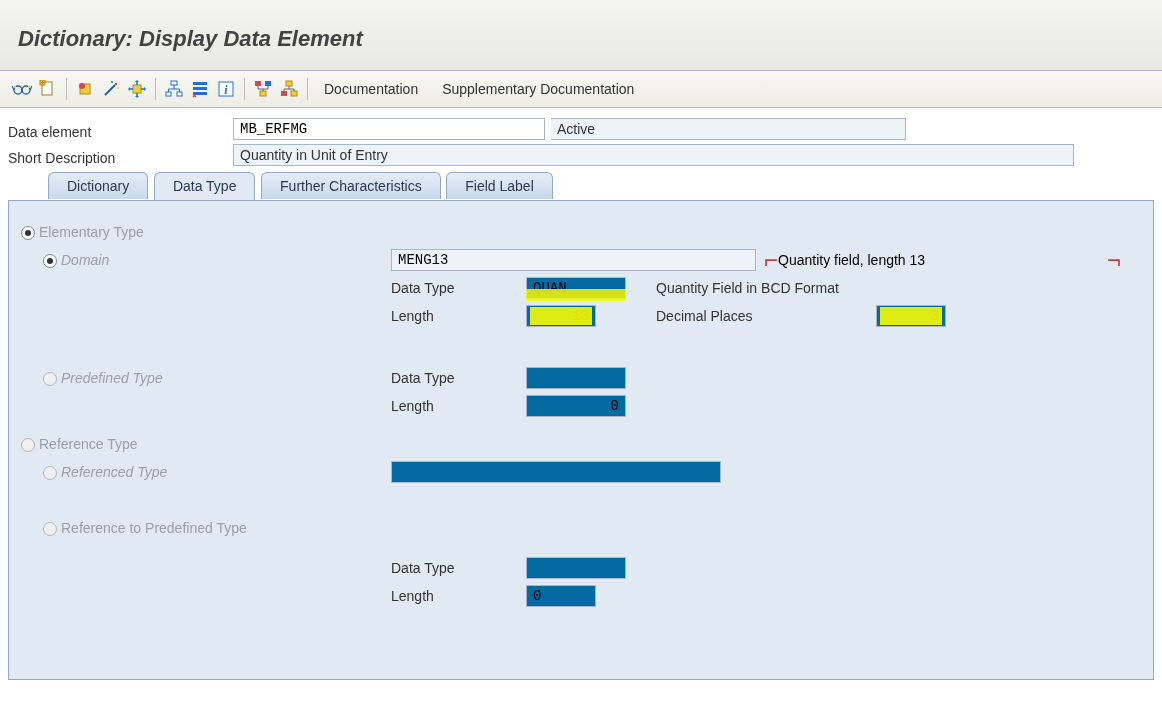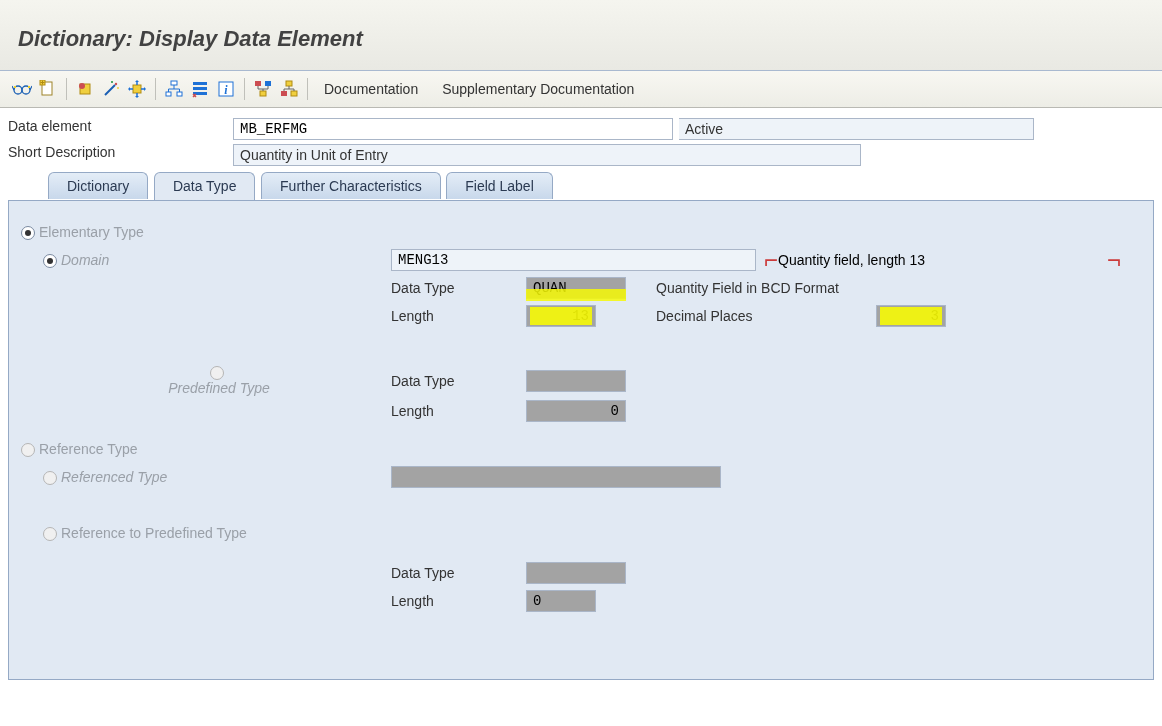--- a/index.html
+++ b/index.html
@@ -54,21 +54,21 @@
     cursor: pointer;
   }
   .tb-text + .tb-text { margin-left: 22px; }
   
   .header-fields {
     padding: 10px 8px 0 8px;
     background: #fff;
   }
   .field-row {
     display: flex;
-    align-items: flex-start;
+    align-items: flex-end;
     margin-bottom: 4px;
   }
   .field-row label {
     width: 225px;
     font-size: 14px;
     color: #333;
   }
   .input-box, .input-box-ro {
     border: 1px solid #aab6c8;
     background: #fff;
@@ -154,21 +154,21 @@
     border-color: #b5b5b5;
   }
   .fld-label {
     font-size: 14px;
     color: #333;
   }
   .col-left { width: 360px; display:flex; align-items:center;font-style:italic; }
   .col-label { width: 135px; padding-left: 0; }
   .field-in {
     border: 1px solid #aab6c8;
-    background: #a3a3a3;
+    background: #0369a1;
     height: 22px;
     padding: 2px 6px;
     font-family: "Courier New", monospace;
     font-size: 14px;
     color: #000;
   }
   .field-in.right { text-align: right; }
   .hl-yellow { background: #f6f906; }
   .domain-desc {
     font-size: 14px;
@@ -276,27 +276,27 @@
       </svg>
   </span>
   <span class="tb-sep"></span>
   <span class="tb-text">Documentation</span>
   <span class="tb-text">Supplementary Documentation</span>
 </div>
 
 <div class="header-fields">
   <div class="field-row">
     <label>Data element</label>
-    <input class="input-box" style="width: 440px;" readonly="" value="MB_ERFMG">
+    <input class="input-box" style="width: 312px;" readonly="" value="MB_ERFMG">
     <div style="width:6px;"></div>
     <div class="input-box-ro" style="width:355px; border-left:none;">Active</div>
   </div>
   <div class="field-row">
     <label>Short Description</label>
-    <div class="input-box-ro" style="width:628px;">Quantity in Unit of Entry</div>
+    <div class="input-box-ro" style="width:841px;">Quantity in Unit of Entry</div>
   </div>
 </div>
 
 <div class="tabstrip">
   <div class="tab">Dictionary</div>
   <div class="tab active">Data Type</div>
   <div class="tab">Further Characteristics</div>
   <div class="tab">Field Label</div>
 </div>
 
@@ -341,21 +341,21 @@
     <span style="position:relative; display:inline-block;">
       <input class="field-in right" style="width: 70px;" readonly="" value="3">
       <span class="hl-yellow" style="position:absolute; left:-12px; top:10px; width:100px; height:22px; z-index:-1;"></span>
       <span class="hl-yellow" style="position:absolute; left:4px; top:2px; width:62px; height:18px; opacity:.9;"></span>
     </span>
   </div>
 
   <div class="gap"></div>
 
   <div class="row indent1">
-    <div class="col-left" style="width:348px;flex-direction:column;">
+    <div class="col-left" style="width:348px;">
       <span class="radio-circle disabled"></span>
       <span class="radio-lbl disabled-text">Predefined Type</span>
     </div>
     <span class="fld-label col-label">Data Type</span>
     <input class="field-in" style="width: 100px;" readonly="" value="">
   </div>
   <div class="row" style="margin-left:370px;">
     <span class="fld-label col-label">Length</span>
     <input class="field-in right" style="width: 100px;" readonly="" value="0">
   </div>

